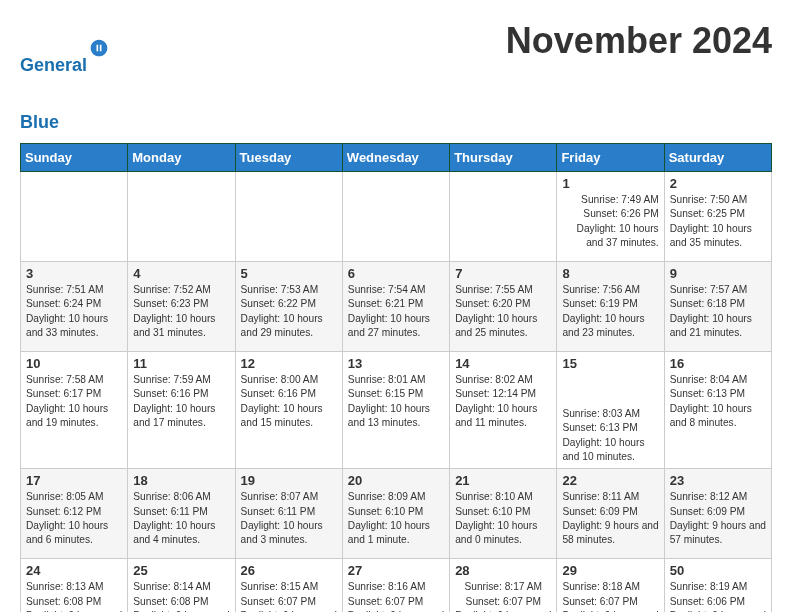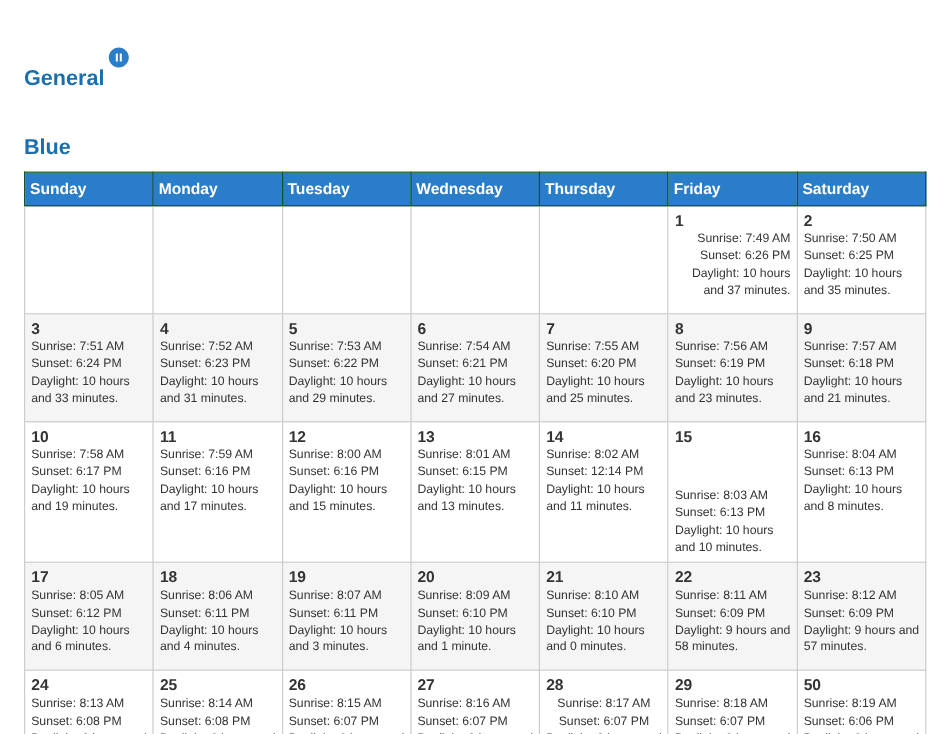--- a/index.html
+++ b/index.html
@@ -104,20 +104,21 @@
         </svg>
       </div>
       <div style="display:flex;align-items:flex-end;">
         <span class="logo-text" style="color:#2a7dc9;font-size:18px;font-weight:bold;">
           <span>Blue</span>
         </span>
       </div>
     </div>
   </div>
   <div class="title-block">
+    <div class="month-title">November 2024</div>
   </div>
 </div>
 
 <table>
   <thead>
     <tr>
       <th>Sunday</th>
       <th>Monday</th>
       <th>Tuesday</th>
       <th>Wednesday</th>

